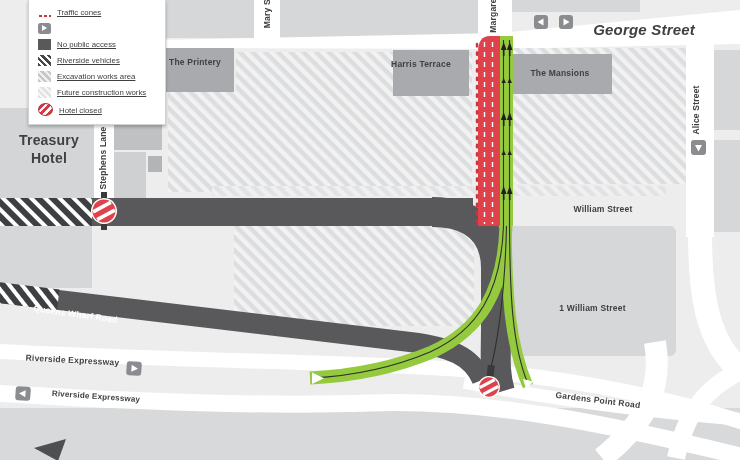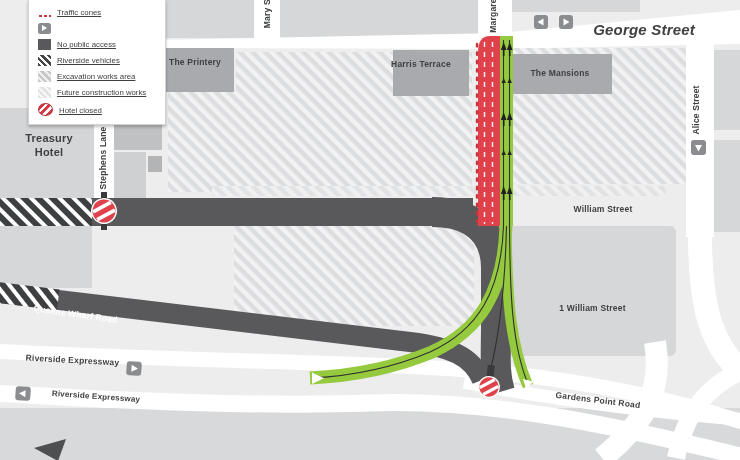--- a/index.html
+++ b/index.html
@@ -187,21 +187,21 @@
   </g>
 
   <polygon points="34,448 66,439 58,461" fill="#4e4f51"></polygon>
 </svg>
 
 <div class="labels">
   <div class="lab" style="left:585px;top:21px;width:110px;text-align:right;font-size:15px;font-style:italic;">George Street</div>
   <div class="lab" style="left:158px;top:57px;width:74px;">The Printery</div>
   <div class="lab" style="left:383px;top:59px;width:76px;">Harris Terrace</div>
   <div class="lab" style="left:510px;top:68px;width:100px;">The Mansions</div>
-  <div class="lab" style="left:10px;top:132px;width:78px;font-size:11px;">Treasury Hotel</div>
+  <div class="lab" style="left:10px;top:132px;width:78px;font-size:14px;">Treasury Hotel</div>
   <div class="lab" style="left:548px;top:204px;width:110px;text-align:center;">William Street</div>
   <div class="lab" style="left:530px;top:303px;width:125px;">1 William Street</div>
   <div class="lab white" style="left:28px;top:309px;width:95px;transform:rotate(8deg);">Queens Wharf Road</div>
   <div class="lab" style="left:25px;top:355px;width:95px;transform:rotate(3deg);">Riverside Expressway</div>
   <div class="lab" style="left:50px;top:392px;width:92px;transform:rotate(4deg);font-size:8px;">Riverside Expressway</div>
   <div class="lab" style="left:548px;top:395px;width:100px;transform:rotate(7deg);">Gardens Point Road</div>
 
   <div class="vert" style="left:96px;top:116px;width:14px;height:84px;">
         <span>Stephens Lane</span>
       </div>

